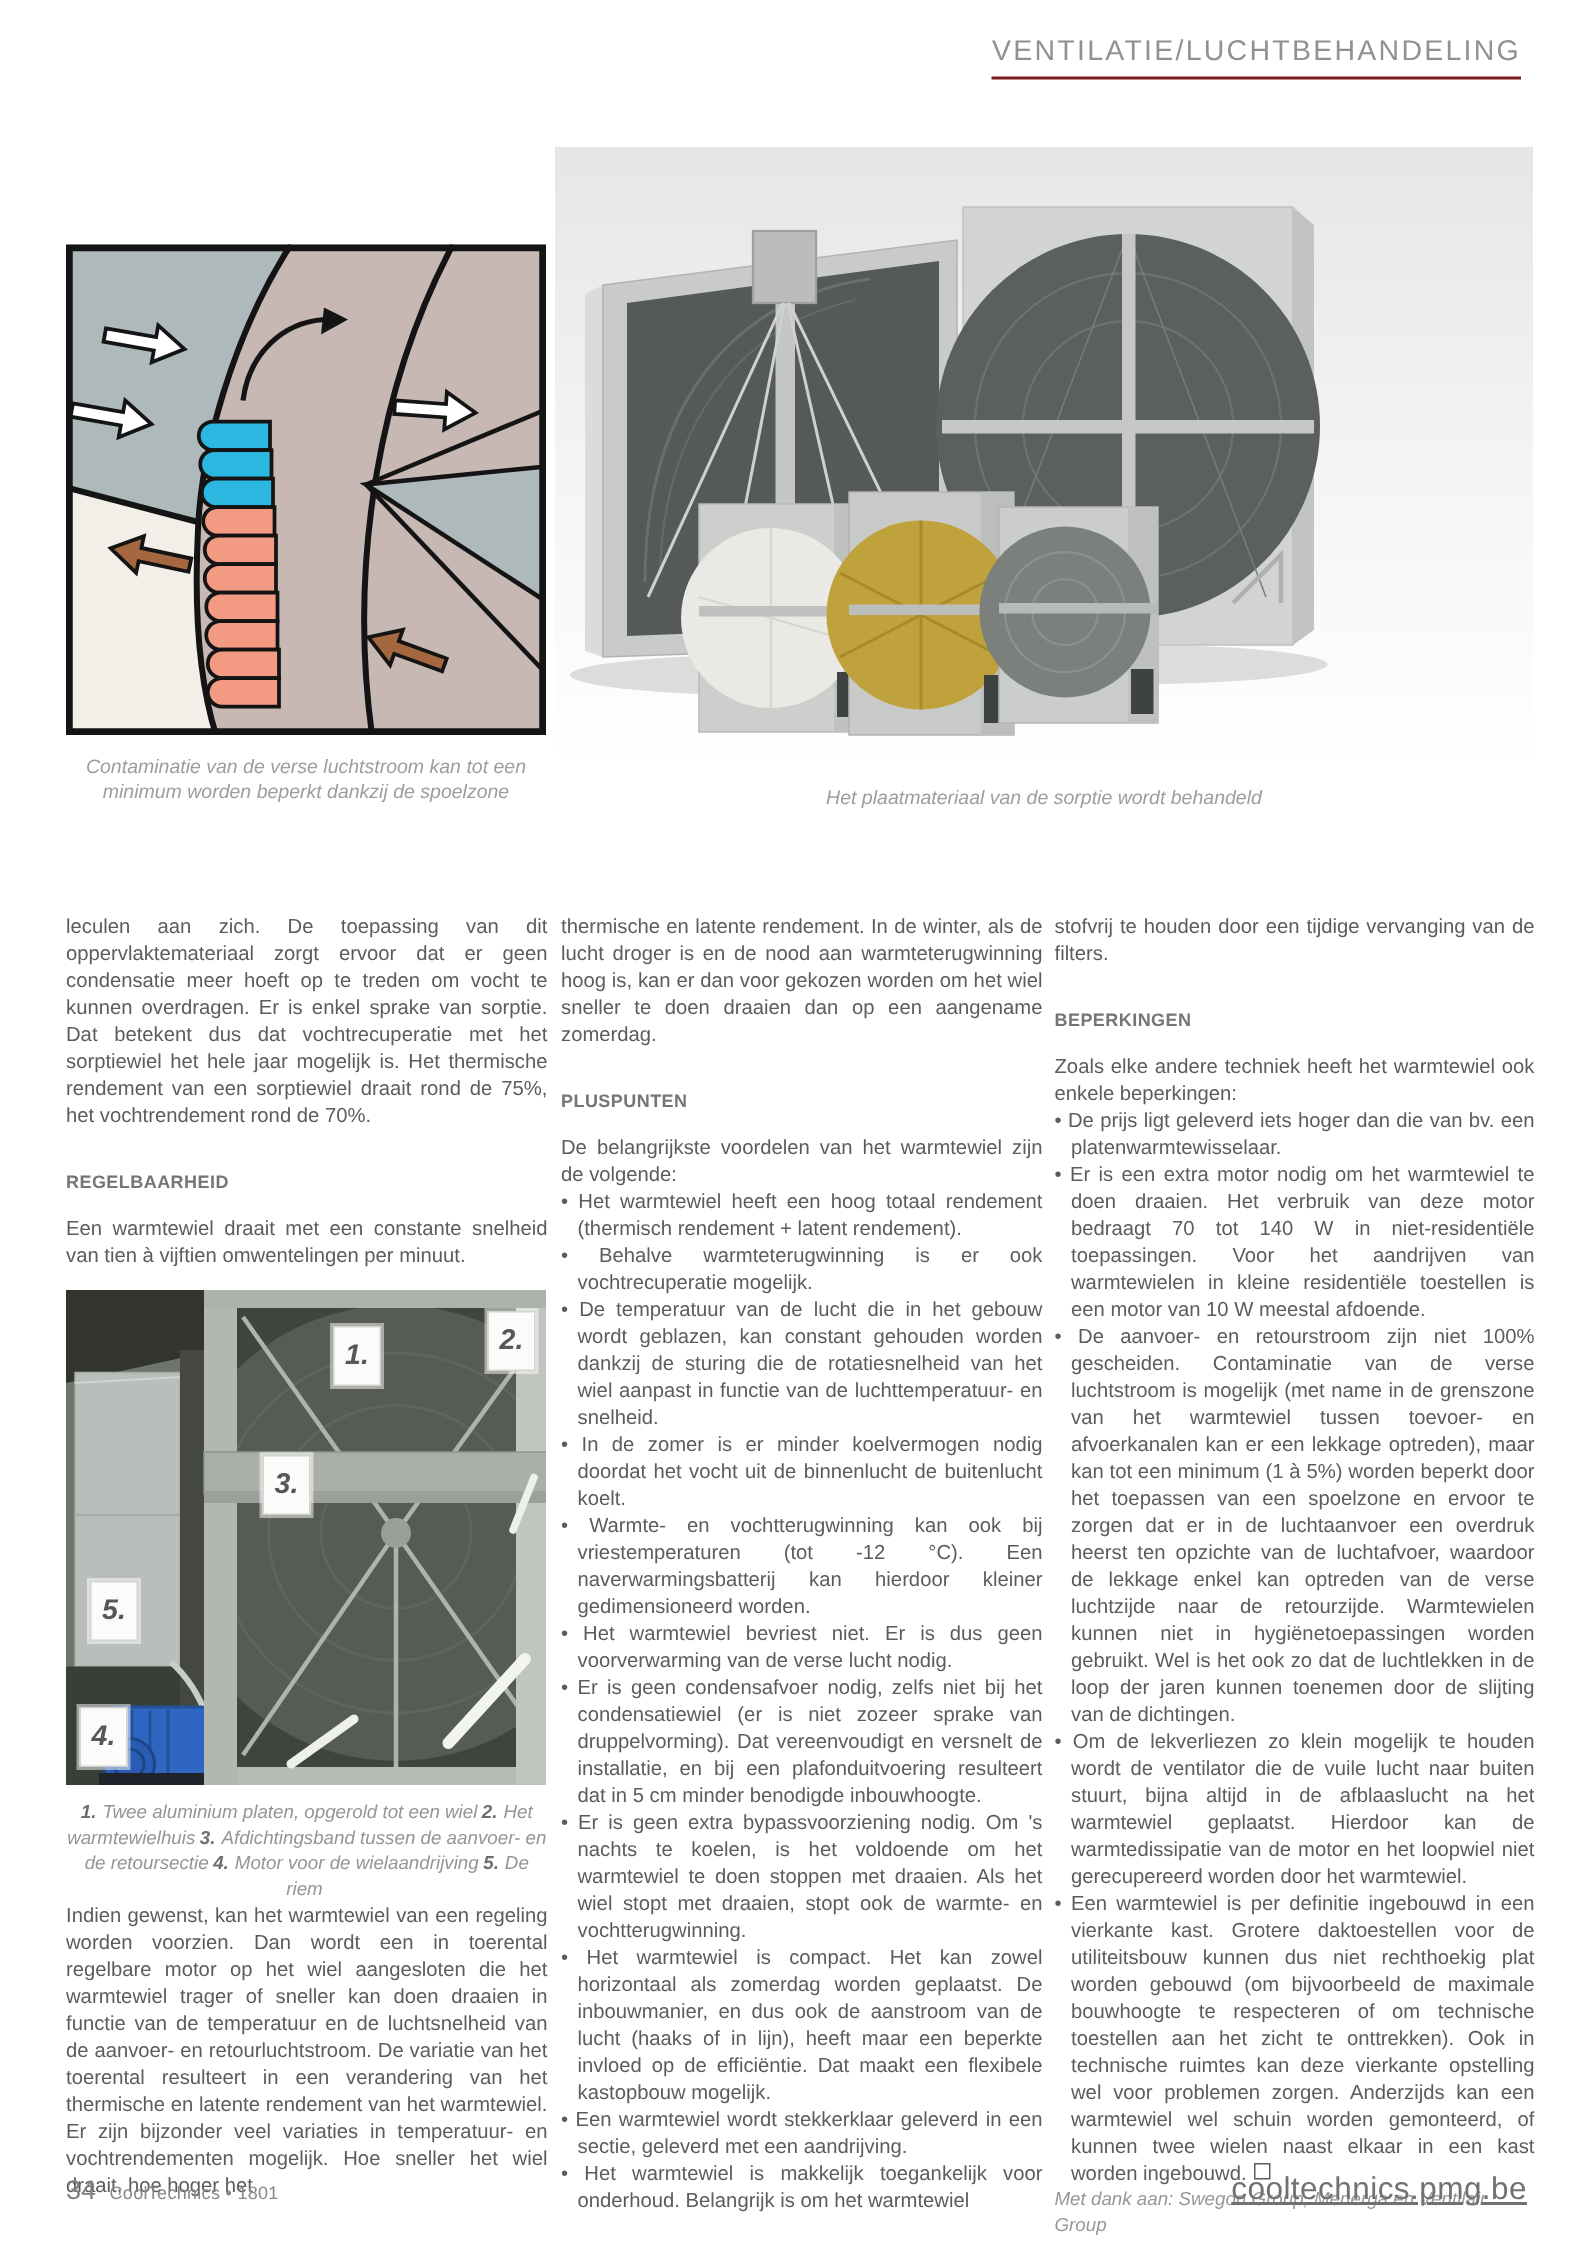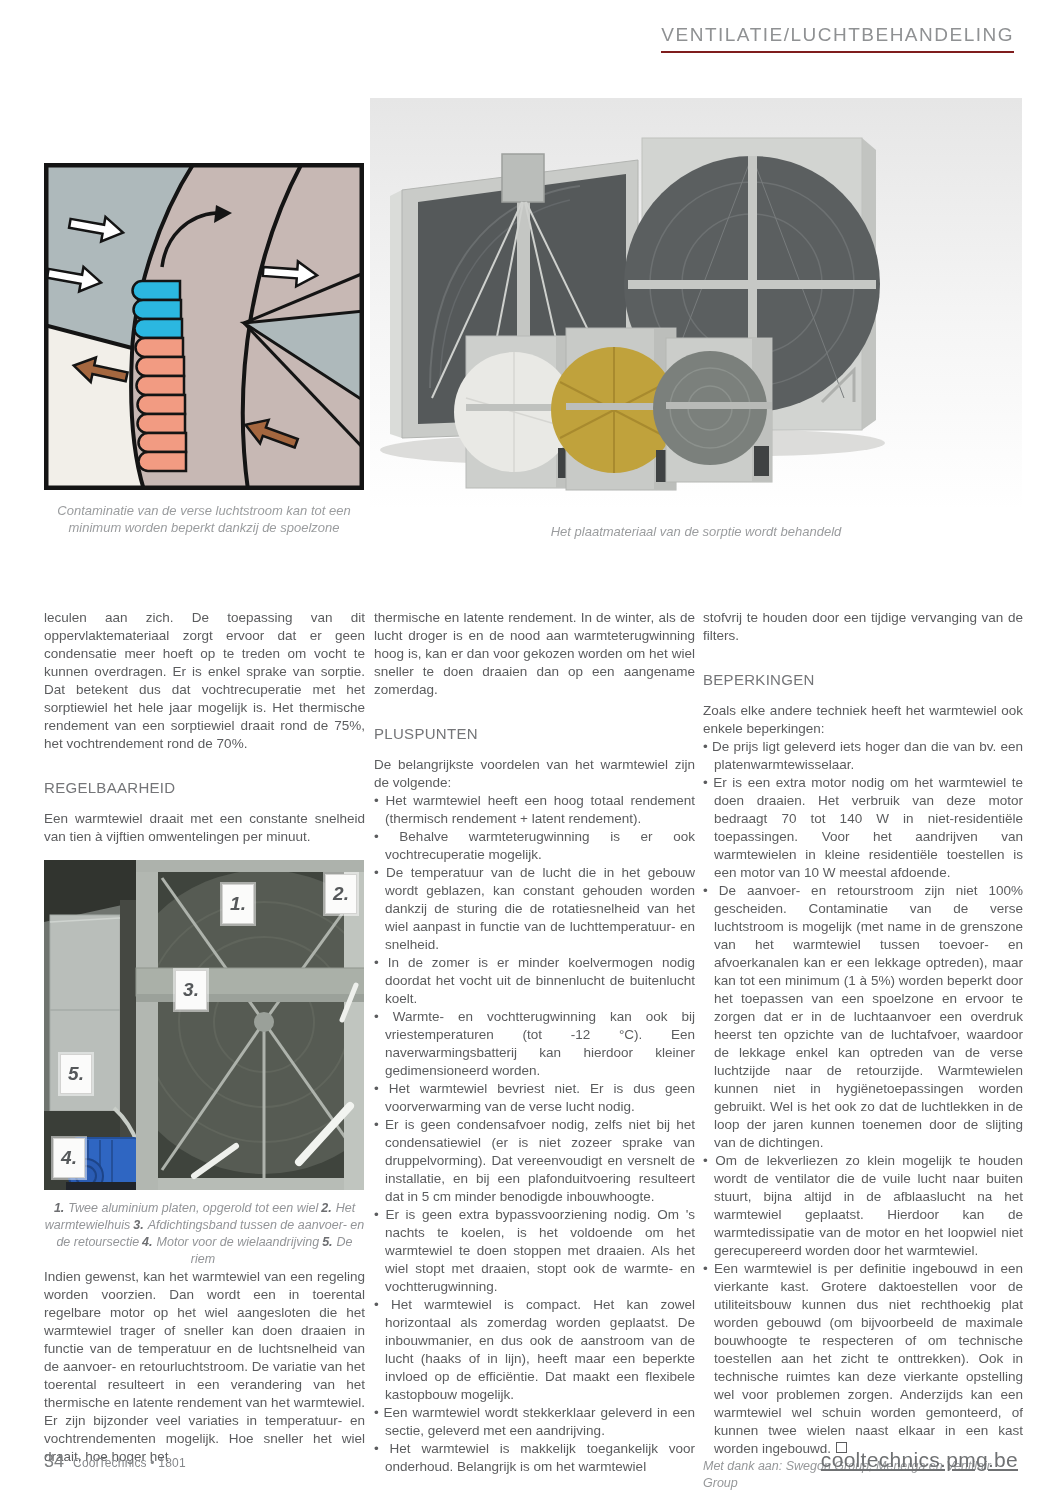--- a/index.html
+++ b/index.html
@@ -18,21 +18,21 @@
   .fig-product-caption{position:absolute;left:370px;top:523px;width:652px;text-align:center;
         font-style:italic;color:#9b9d9f;font-size:13px;line-height:17px;}
 
   
   .col{position:absolute;top:569px;width:321px;text-align:justify;font-size:13.5px;
         line-height:18px;color:#5b5c5e;margin-top:40px;}
   .col1{left:44px;}
   .col2{left:374px;}
   .col3{left:703px;width:320px;}
   .col p{margin:0;}
-  h3.section{font-size:15px;font-weight:normal;color:#747578;margin:26px 0 13px;
+  h3.section{font-size:12px;font-weight:bold;color:#747578;margin:26px 0 13px;
         text-align:left;letter-spacing:0.3px;}
   .bullet{padding-left:11px;text-indent:-11px;margin:0;}
   .bullet::before{content:"\2022\00a0";}
 
   
   .fig-wheel{position:relative;width:320px;height:330px;margin:14px 0 10px;}
   .chip{position:absolute;background:#fbfbfa;border:1px solid #d3d3d1;width:30px;height:38px;
         display:flex;align-items:center;justify-content:center;font-weight:bold;font-style:italic;
         color:#55585a;font-size:19px;box-shadow:0 0 0 2px rgba(255,255,255,.5);}
   .chip1{left:178px;top:24px;} .chip2{left:281px;top:14px;} .chip3{left:131px;top:110px;}

